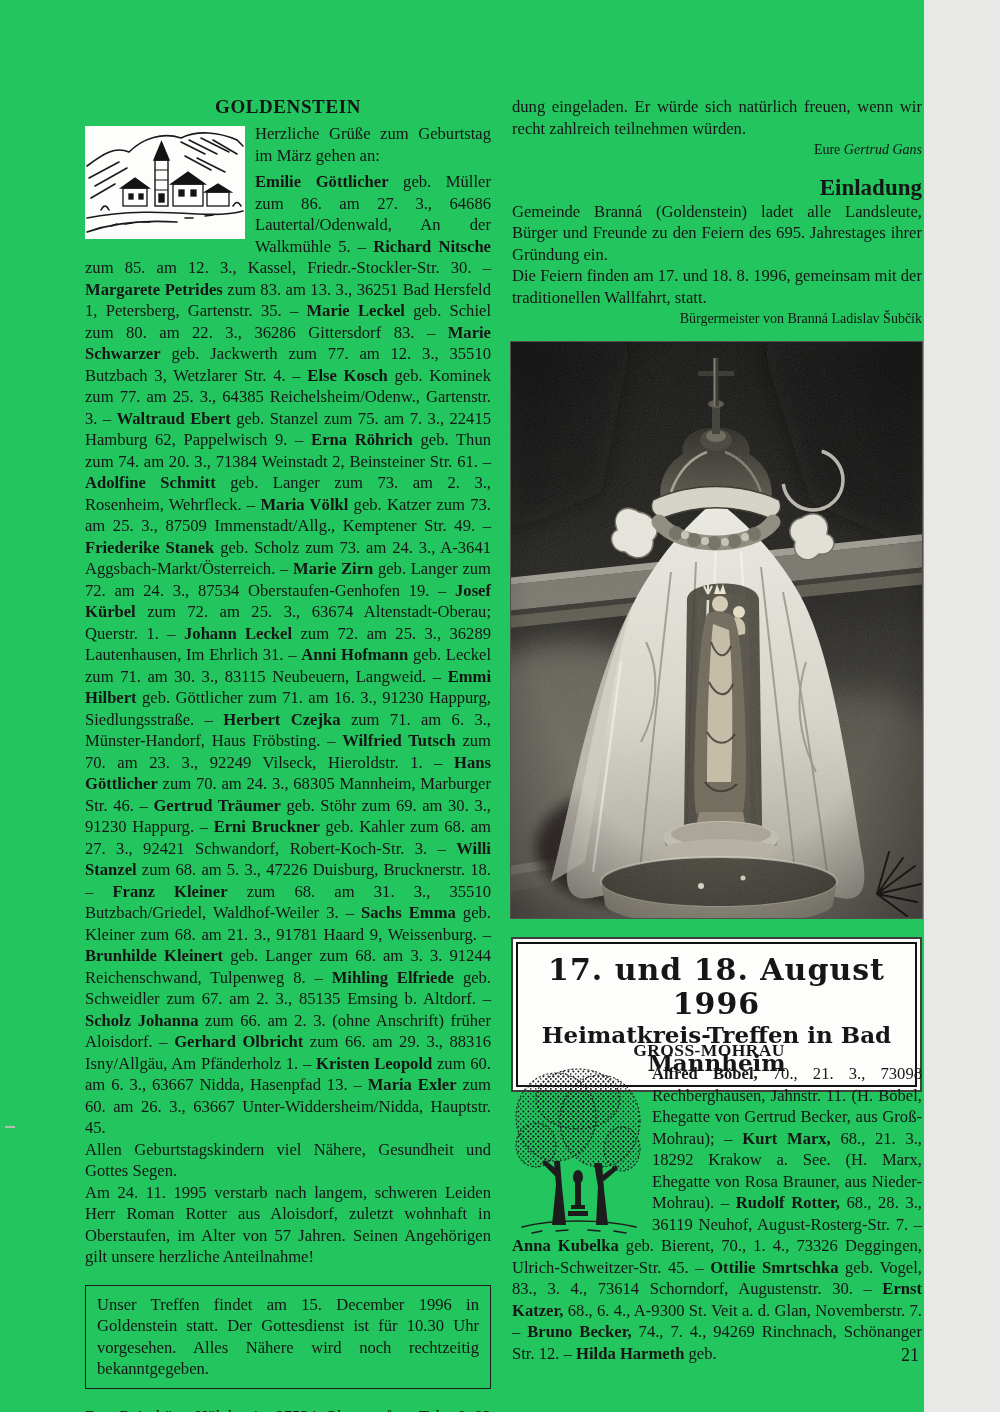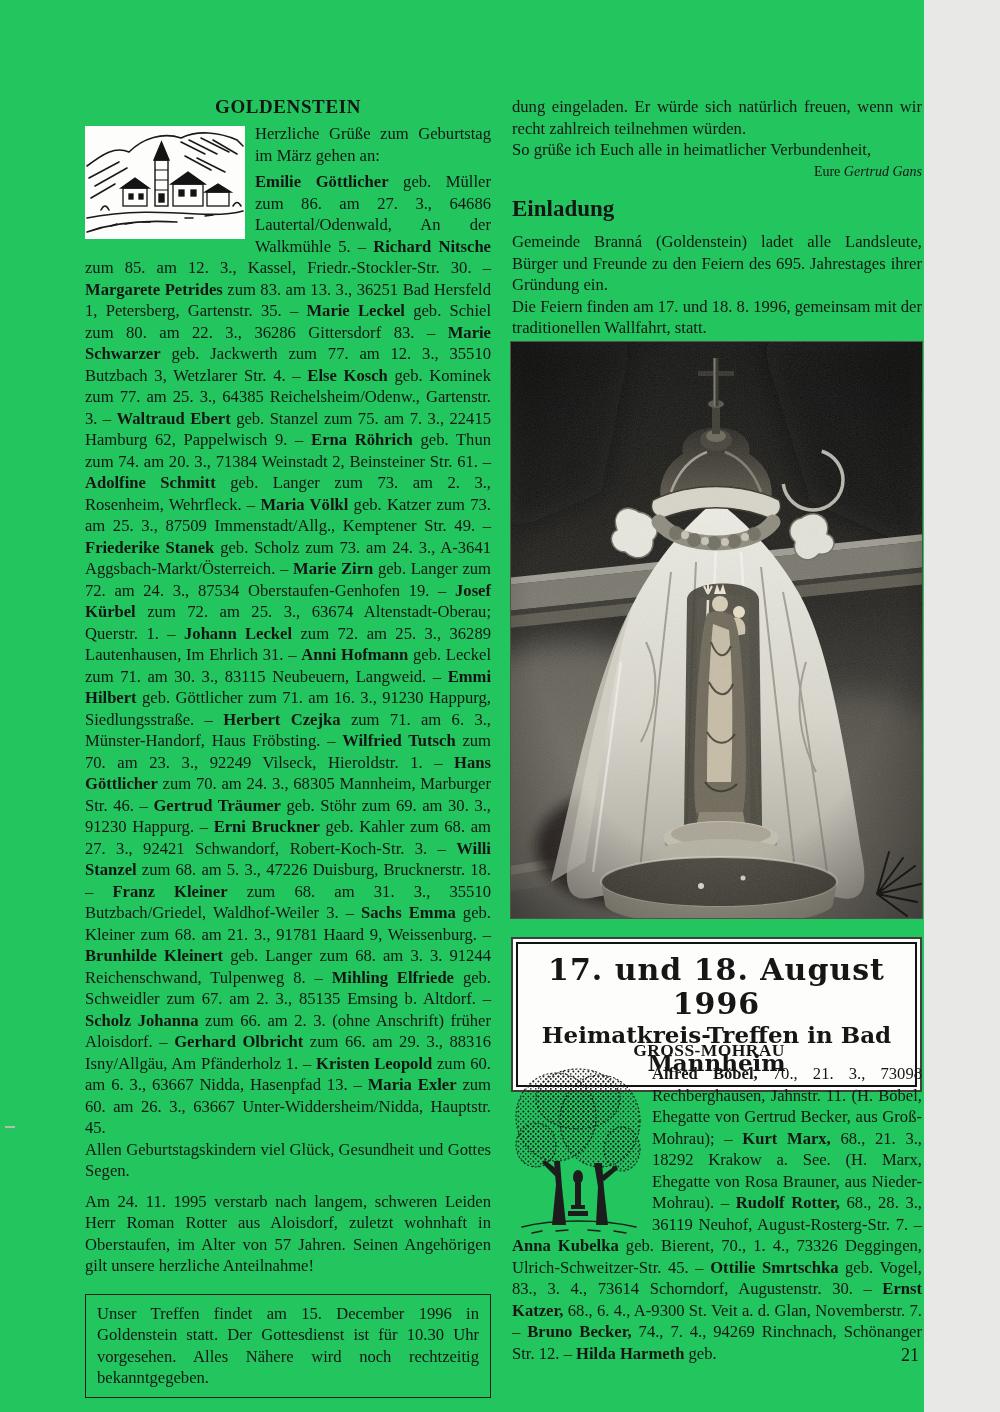--- a/index.html
+++ b/index.html
@@ -7,25 +7,25 @@
     position:relative;width:924px;height:1412px;background:#22c55e;
     font-family:"Liberation Serif", serif;color:#161616;overflow:hidden;
   }
   .col{position:absolute;top:96px;}
   .col-left{left:85px;width:406px;}
   .col-right{left:512px;width:410px;}
   p{margin:0;}
   .body-text{font-size:16.6px;line-height:21.5px;text-align:justify;}
   .sec-title{font-size:19px;font-weight:700;text-align:center;letter-spacing:.6px;margin:0 0 5px 0;}
   .para-gap{margin-top:5px;}
-  .para-gap2{margin-top:9px;}
+  .para-gap2{}
   .sketch-float{float:left;width:160px;height:113px;margin:3px 10px 3px 0;}
   .tree-float{float:left;width:132px;height:170px;margin:2px 8px 0 0;}
   .sig-line{text-align:right;font-size:14px;line-height:21.5px;}
-  .einladung-title{font-size:23px;font-weight:700;text-align:left;margin:14px 0 9px 0;}
+  .einladung-title{font-size:23px;font-weight:700;text-align:right;margin:14px 0 0 0;}
   .notice-box{border:1.6px solid #1d1d1d;padding:8px 11px;margin-top:17px;}
   .photo-wrap{position:absolute;left:511px;top:342px;width:411px;height:576px;outline:1px solid #55514a;}
   .banner{position:absolute;left:511px;top:937px;width:411px;box-sizing:border-box;
     border:2px solid #3f3f3c;padding:3px;background:#fdfdfb;}
   .banner-inner{border:2.5px solid #121212;text-align:center;padding:9px 4px 8px 4px;}
   .banner-l1{font-family:"DejaVu Serif", serif;font-weight:700;font-size:30px;line-height:34px;letter-spacing:1px;}
   .banner-l2{font-family:"DejaVu Serif", serif;font-weight:700;font-size:23px;line-height:28px;}
   .gross-sec{position:absolute;left:512px;top:1040px;width:410px;}
   .gross-title{font-size:17.5px;font-weight:700;text-align:center;letter-spacing:.4px;margin:0 16px 2px 0;}
   .page-num{position:absolute;left:901px;top:1345px;font-size:18px;}
@@ -70,37 +70,36 @@
           <g fill="none" stroke="#1a1a1a" stroke-width="1.6" stroke-linecap="round">
             <path d="M2,92 C40,84 80,86 112,88 C132,89 148,88 158,85"></path>
             <path d="M2,106 C30,96 60,94 92,96"></path>
             <path d="M26,100 l6,-2 M40,98 l7,-1 M58,96 l7,0 M100,92 l8,0 M120,90 l8,-1"></path>
             <path d="M16,84 q4,-8 8,0 M148,80 q4,-7 8,0"></path>
           </g>
         </svg>
       </span>
       <p>Herzliche Grüße zum Geburtstag im März gehen an:</p>
       <p class="para-gap"><span style="font-weight: 700;">Emilie Göttlicher</span><span> geb. Müller zum 86. am 27. 3., 64686 Lautertal/Odenwald, An der Walkmühle 5. – </span><span style="font-weight: 700;">Richard Nitsche</span><span> zum 85. am 12. 3., Kassel, Friedr.-Stockler-Str. 30. – </span><span style="font-weight: 700;">Margarete Petrides</span><span> zum 83. am 13. 3., 36251 Bad Hersfeld 1, Petersberg, Gartenstr. 35. – </span><span style="font-weight: 700;">Marie Leckel</span><span> geb. Schiel zum 80. am 22. 3., 36286 Gittersdorf 83. – </span><span style="font-weight: 700;">Marie Schwarzer</span><span> geb. Jackwerth zum 77. am 12. 3., 35510 Butzbach 3, Wetzlarer Str. 4. – </span><span style="font-weight: 700;">Else Kosch</span><span> geb. Kominek zum 77. am 25. 3., 64385 Reichelsheim/Odenw., Gartenstr. 3. – </span><span style="font-weight: 700;">Waltraud Ebert</span><span> geb. Stanzel zum 75. am 7. 3., 22415 Hamburg 62, Pappelwisch 9. – </span><span style="font-weight: 700;">Erna Röhrich</span><span> geb. Thun zum 74. am 20. 3., 71384 Weinstadt 2, Beinsteiner Str. 61. – </span><span style="font-weight: 700;">Adolfine Schmitt</span><span> geb. Langer zum 73. am 2. 3., Rosenheim, Wehrfleck. – </span><span style="font-weight: 700;">Maria Völkl</span><span> geb. Katzer zum 73. am 25. 3., 87509 Immenstadt/Allg., Kemptener Str. 49. – </span><span style="font-weight: 700;">Friederike Stanek</span><span> geb. Scholz zum 73. am 24. 3., A-3641 Aggsbach-Markt/Österreich. – </span><span style="font-weight: 700;">Marie Zirn</span><span> geb. Langer zum 72. am 24. 3., 87534 Oberstaufen-Genhofen 19. – </span><span style="font-weight: 700;">Josef Kürbel</span><span> zum 72. am 25. 3., 63674 Altenstadt-Oberau; Querstr. 1. – </span><span style="font-weight: 700;">Johann Leckel</span><span> zum 72. am 25. 3., 36289 Lautenhausen, Im Ehrlich 31. – </span><span style="font-weight: 700;">Anni Hofmann</span><span> geb. Leckel zum 71. am 30. 3., 83115 Neubeuern, Langweid. – </span><span style="font-weight: 700;">Emmi Hilbert</span><span> geb. Göttlicher zum 71. am 16. 3., 91230 Happurg, Siedlungsstraße. – </span><span style="font-weight: 700;">Herbert Czejka</span><span> zum 71. am 6. 3., Münster-Handorf, Haus Fröbsting. – </span><span style="font-weight: 700;">Wilfried Tutsch</span><span> zum 70. am 23. 3., 92249 Vilseck, Hieroldstr. 1. – </span><span style="font-weight: 700;">Hans Göttlicher</span><span> zum 70. am 24. 3., 68305 Mannheim, Marburger Str. 46. – </span><span style="font-weight: 700;">Gertrud Träumer</span><span> geb. Stöhr zum 69. am 30. 3., 91230 Happurg. – </span><span style="font-weight: 700;">Erni Bruckner</span><span> geb. Kahler zum 68. am 27. 3., 92421 Schwandorf, Robert-Koch-Str. 3. – </span><span style="font-weight: 700;">Willi Stanzel</span><span> zum 68. am 5. 3., 47226 Duisburg, Brucknerstr. 18. – </span><span style="font-weight: 700;">Franz Kleiner</span><span> zum 68. am 31. 3., 35510 Butzbach/Griedel, Waldhof-Weiler 3. – </span><span style="font-weight: 700;">Sachs Emma</span><span> geb. Kleiner zum 68. am 21. 3., 91781 Haard 9, Weissenburg. – </span><span style="font-weight: 700;">Brunhilde Kleinert</span><span> geb. Langer zum 68. am 3. 3. 91244 Reichenschwand, Tulpenweg 8. – </span><span style="font-weight: 700;">Mihling Elfriede</span><span> geb. Schweidler zum 67. am 2. 3., 85135  Emsing b. Altdorf. – </span><span style="font-weight: 700;">Scholz Johanna</span><span> zum 66. am 2. 3. (ohne Anschrift) früher Aloisdorf. – </span><span style="font-weight: 700;">Gerhard Olbricht</span><span> zum 66. am 29. 3., 88316 Isny/Allgäu, Am Pfänderholz 1. – </span><span style="font-weight: 700;">Kristen Leopold</span><span> zum 60. am 6. 3., 63667 Nidda, Hasenpfad 13. – </span><span style="font-weight: 700;">Maria Exler</span><span> zum 60. am 26. 3., 63667 Unter-Widdersheim/Nidda, Hauptstr. 45.</span></p>
-      <p>Allen Geburtstagskindern viel Glück, Gesundheit und Gottes Segen.</p>
+      <p>Allen Geburtstagskindern viel Nähere, Gesundheit und Gottes Segen.</p>
       <p class="para-gap2">Am 24. 11. 1995 verstarb nach langem, schweren Leiden Herr Roman Rotter aus Aloisdorf, zuletzt wohnhaft in Oberstaufen, im Alter von 57 Jahren. Seinen Angehörigen gilt unsere herzliche Anteilnahme!</p>
     </div>
 
     <div class="notice-box">
       <p class="body-text">Unser Treffen findet am 15. December 1996 in Goldenstein statt. Der Gottesdienst ist für 10.30 Uhr vorgesehen. Alles Nähere wird noch rechtzeitig bekanntgegeben.</p>
     </div>
 
     <div class="body-text" style="margin-top:17px;">
       <p>Das Reisebüro Hölzler in 87534 Oberstaufen, Tel.: 0 83 86/22 25, stellt in der Zeit von 13. 8. bis 19. 8. 1996 einen Bus nach Goldenstein. Zusteigemöglichkeiten wären in Augsburg und Nürnberg. Das Hotel befindet sich 1 km von Freiwaldau entfernt in ruhiger Lage. Hotelanlage Nodus. Alle Zimmer mit Dusche und WC. Nähere Auskünfte erteilt das Reisebüro. Anmeldungen können an das Reisebüro bzw. Herrn Gustav Rotter in 87534 Oberstaufen, Schloßwiesenweg 8, Tel.: 0 83 86/17 78, erfolgen.</p>
 
     </div>
   </div>
 
   <div class="col col-right">
     <p class="body-text">dung eingeladen. Er würde sich natürlich freuen, wenn wir recht zahlreich teilnehmen würden.</p>
-    <p class="body-text" style="text-align:left;">So grüße ich Euch alle in heimatlicher Verbundenheit,</p>
     <p class="sig-line"><span>Eure </span><span style="font-style: italic;">Gertrud Gans</span></p>
 
     <div class="einladung-title">Einladung</div>
     <p class="body-text">Gemeinde Branná (Goldenstein) ladet alle Landsleute, Bürger und Freunde zu den Feiern des 695. Jahrestages ihrer Gründung ein.</p>
     <p class="body-text">Die Feiern finden am 17. und 18. 8. 1996, gemeinsam mit der traditionellen Wallfahrt, statt.</p>
     <p class="sig-line">Bürgermeister von Branná Ladislav Šubčík</p>
   </div>
 
   <div class="photo-wrap">
     <svg viewBox="0 0 411 576" width="411" height="576">

